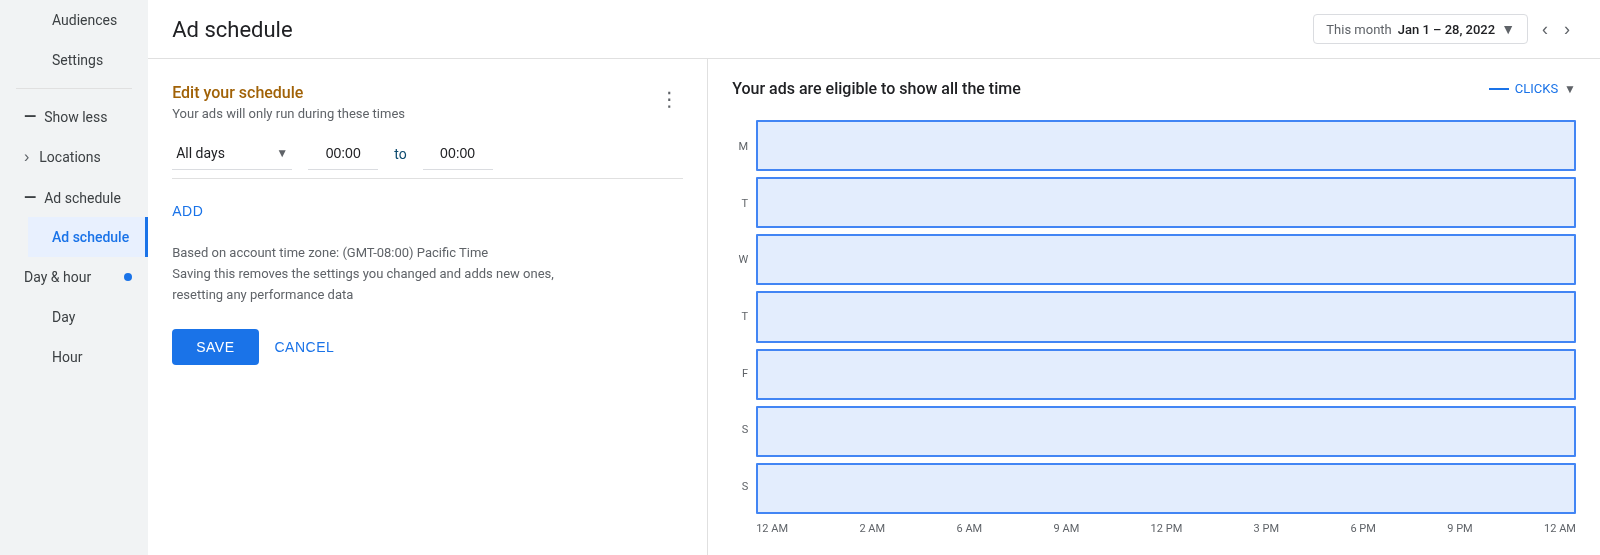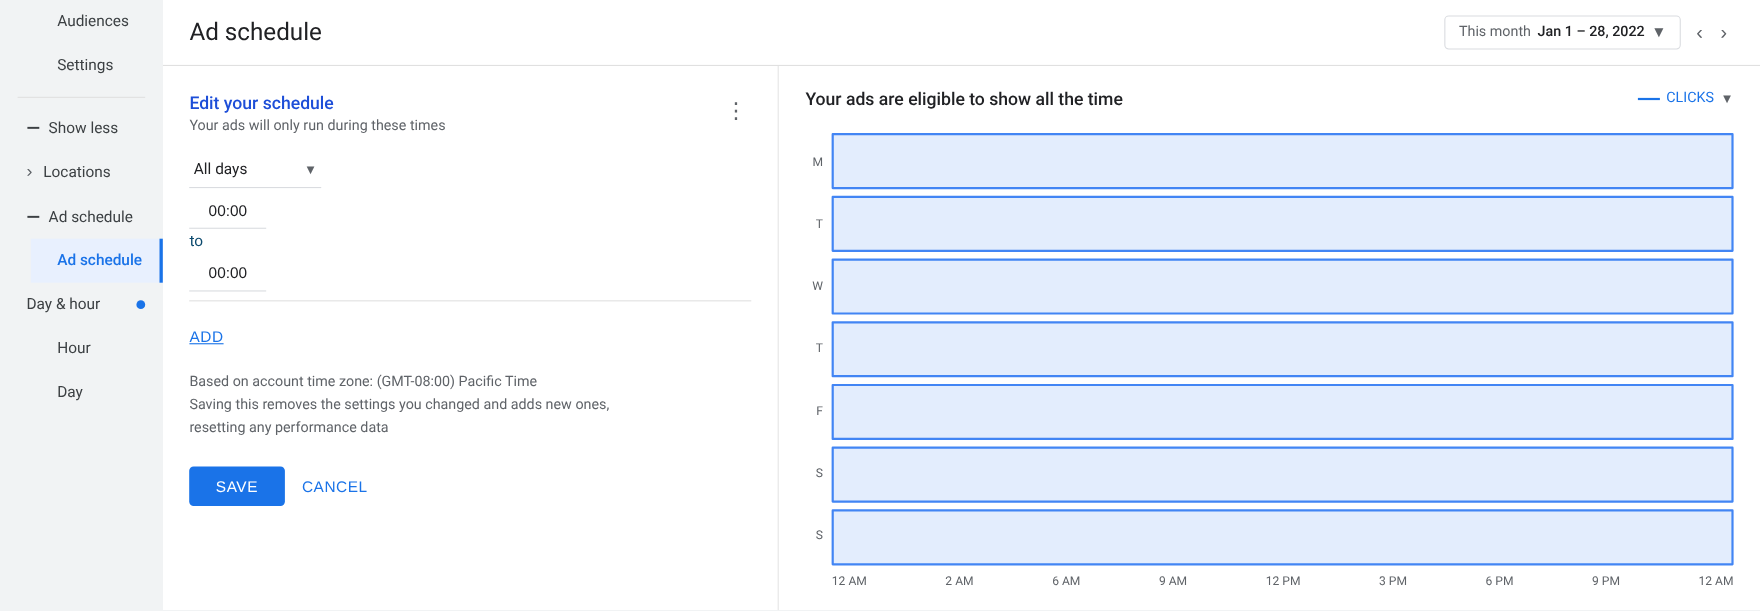--- a/index.html
+++ b/index.html
@@ -138,40 +138,39 @@
       overflow-y: auto;
     }
     .edit-panel-header {
       display: flex;
       justify-content: space-between;
       align-items: flex-start;
     }
     .edit-title {
       font-size: 16px;
       font-weight: 500;
-      color: #1d4ed8;
+      color: #a16207;
     }
     .edit-subtitle {
       font-size: 13px;
       color: #5f6368;
       margin-top: 4px;
     }
     .more-icon {
       color: #5f6368;
       font-size: 20px;
       cursor: pointer;
       padding: 4px;
     }
     .schedule-row {
       display: flex;
-      align-items: flex-start;
-      gap: 4px;
+      align-items: center;
+      gap: 16px;
       padding-bottom: 8px;
       border-bottom: 1px solid #e0e0e0;
-      flex-direction: column;
     }
     .day-select {
       display: flex;
       align-items: center;
       gap: 8px;
       border: none;
       border-bottom: 1px solid #dadce0;
       padding: 8px 4px;
       cursor: pointer;
       min-width: 120px;
@@ -193,21 +192,20 @@
     .to-label { color: #0c4a6e; font-size: 14px; }
     .add-btn {
       background: none;
       border: none;
       color: #1a73e8;
       font-size: 14px;
       font-weight: 500;
       cursor: pointer;
       padding: 8px 0;
       letter-spacing: 0.5px;
-      text-decoration: underline;
     }
     .info-section {
       color: #5f6368;
       font-size: 13px;
       line-height: 1.6;
     }
     .action-buttons {
       display: flex;
       gap: 16px;
       align-items: center;
@@ -364,25 +362,25 @@
   <div class="sidebar-item active">
     <span>Ad schedule</span>
   </div>
 
   <div class="sidebar-item-with-dot">
     <span>Day &amp; hour</span>
     <span class="dot"></span>
   </div>
 
   <div class="sidebar-item">
+    <span>Day</span>
+  </div>
+
+  <div class="sidebar-item">
     <span>Hour</span>
-  </div>
-
-  <div class="sidebar-item">
-    <span>Day</span>
   </div>
 </aside>
 
 <div class="main">
 
   <div class="header">
     <h1 class="header-title">Ad schedule</h1>
     <div class="header-date-section">
       <div class="date-range">
         <span class="date-range-label">This month</span>

